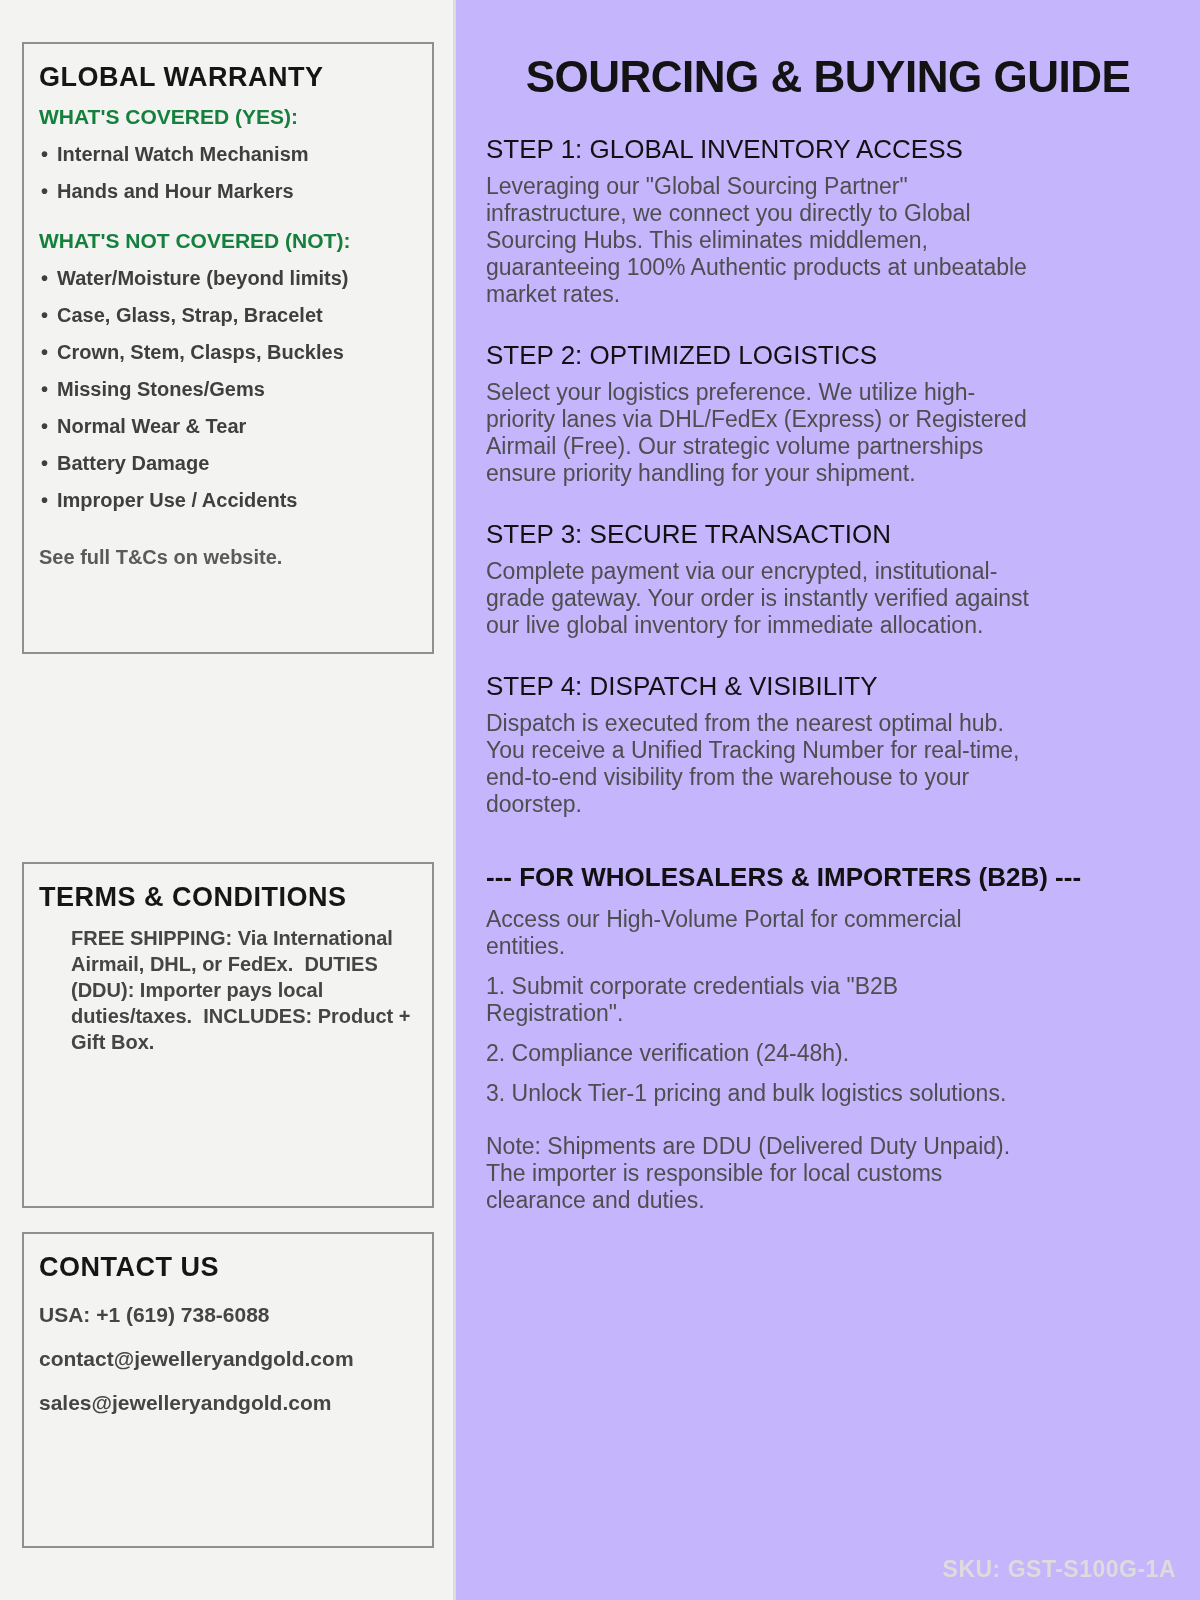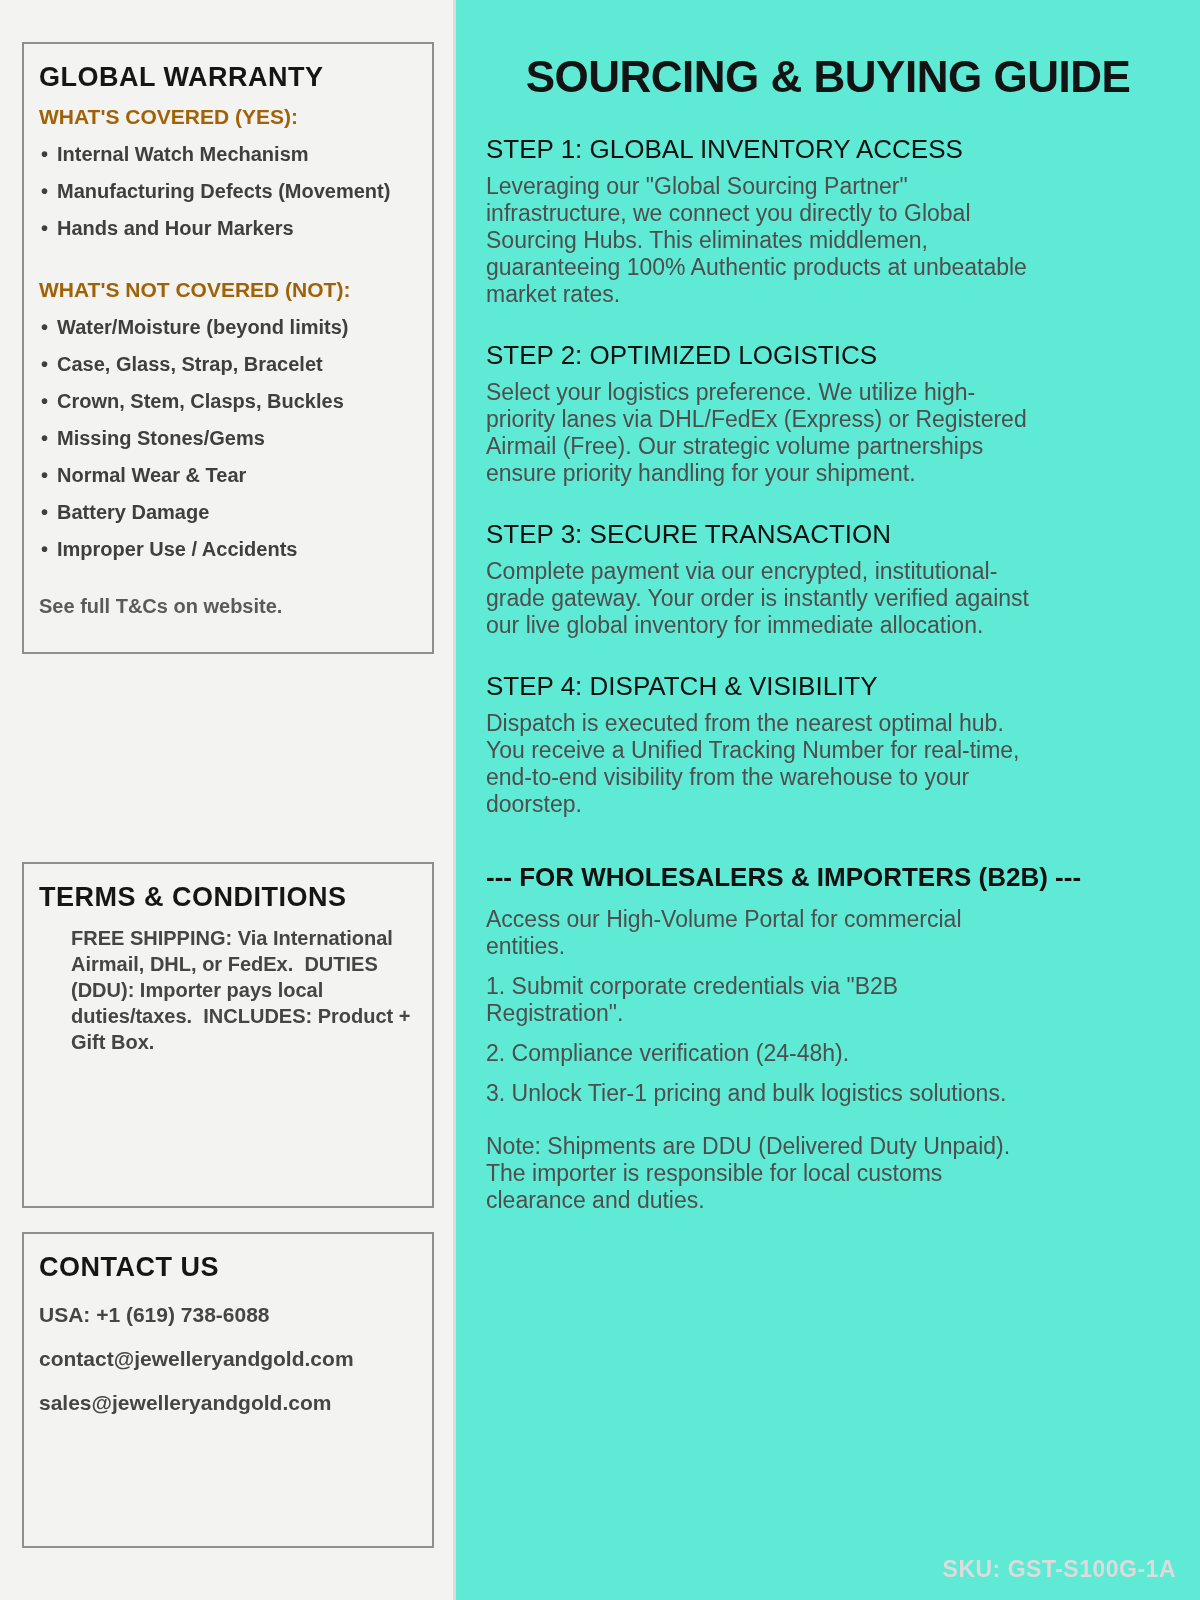--- a/index.html
+++ b/index.html
@@ -33,38 +33,38 @@
   .panel-title {
     font-size: 27px;
     font-weight: bold;
     color: #161616;
     letter-spacing: 0.5px;
     margin-top: 4px;
   }
   .sub-heading {
     font-size: 21px;
     font-weight: bold;
-    color: #a16207;
+    color: #15803d;
     margin-top: 12px;
   }
   .bullet-list { margin-top: 8px; }
   .bullet-item {
     font-size: 20px;
     font-weight: bold;
     color: #3f3f3f;
     margin-top: 14px;
     padding-left: 18px;
     position: relative;
   }
   .bullet-item::before {
     content: "•";
     position: absolute;
     left: 2px;
   }
-  .gap-top { margin-top: 38px; }
+  .gap-top { margin-top: 26px; }
   .footnote {
     font-size: 20px;
     font-weight: bold;
     color: #5a5a5a;
     margin-top: 34px;
   }
   .panel-body {
     font-size: 20px;
     font-weight: bold;
     color: #454545;
@@ -78,21 +78,21 @@
     font-weight: bold;
     color: #454545;
     margin-top: 20px;
   }
 
   
   .main {
     position: absolute;
     left: 456px; top: 0;
     width: 744px; height: 1600px;
-    background: #5eead4;
+    background: #c4b5fd;
   }
   .main-title {
     text-align: center;
     font-size: 44px;
     font-weight: bold;
     letter-spacing: -0.5px;
     color: #131313;
     margin-top: 52px;
     font-stretch: condensed;
   }
@@ -146,21 +146,20 @@
 </head>
 <body>
 
 <div class="sidebar">
 
   <div class="panel" id="panel-warranty">
     <div class="panel-title">GLOBAL WARRANTY</div>
     <div class="sub-heading">WHAT'S COVERED (YES):</div>
     <div class="bullet-list">
       <div class="bullet-item">Internal Watch Mechanism</div>
-      <div class="bullet-item">Manufacturing Defects (Movement)</div>
       <div class="bullet-item">Hands and Hour Markers</div>
     </div>
     <div class="sub-heading gap-top">WHAT'S NOT COVERED (NOT):</div>
     <div class="bullet-list">
       <div class="bullet-item">Water/Moisture (beyond limits)</div>
       <div class="bullet-item">Case, Glass, Strap, Bracelet</div>
       <div class="bullet-item">Crown, Stem, Clasps, Buckles</div>
       <div class="bullet-item">Missing Stones/Gems</div>
       <div class="bullet-item">Normal Wear &amp; Tear</div>
       <div class="bullet-item">Battery Damage</div>

